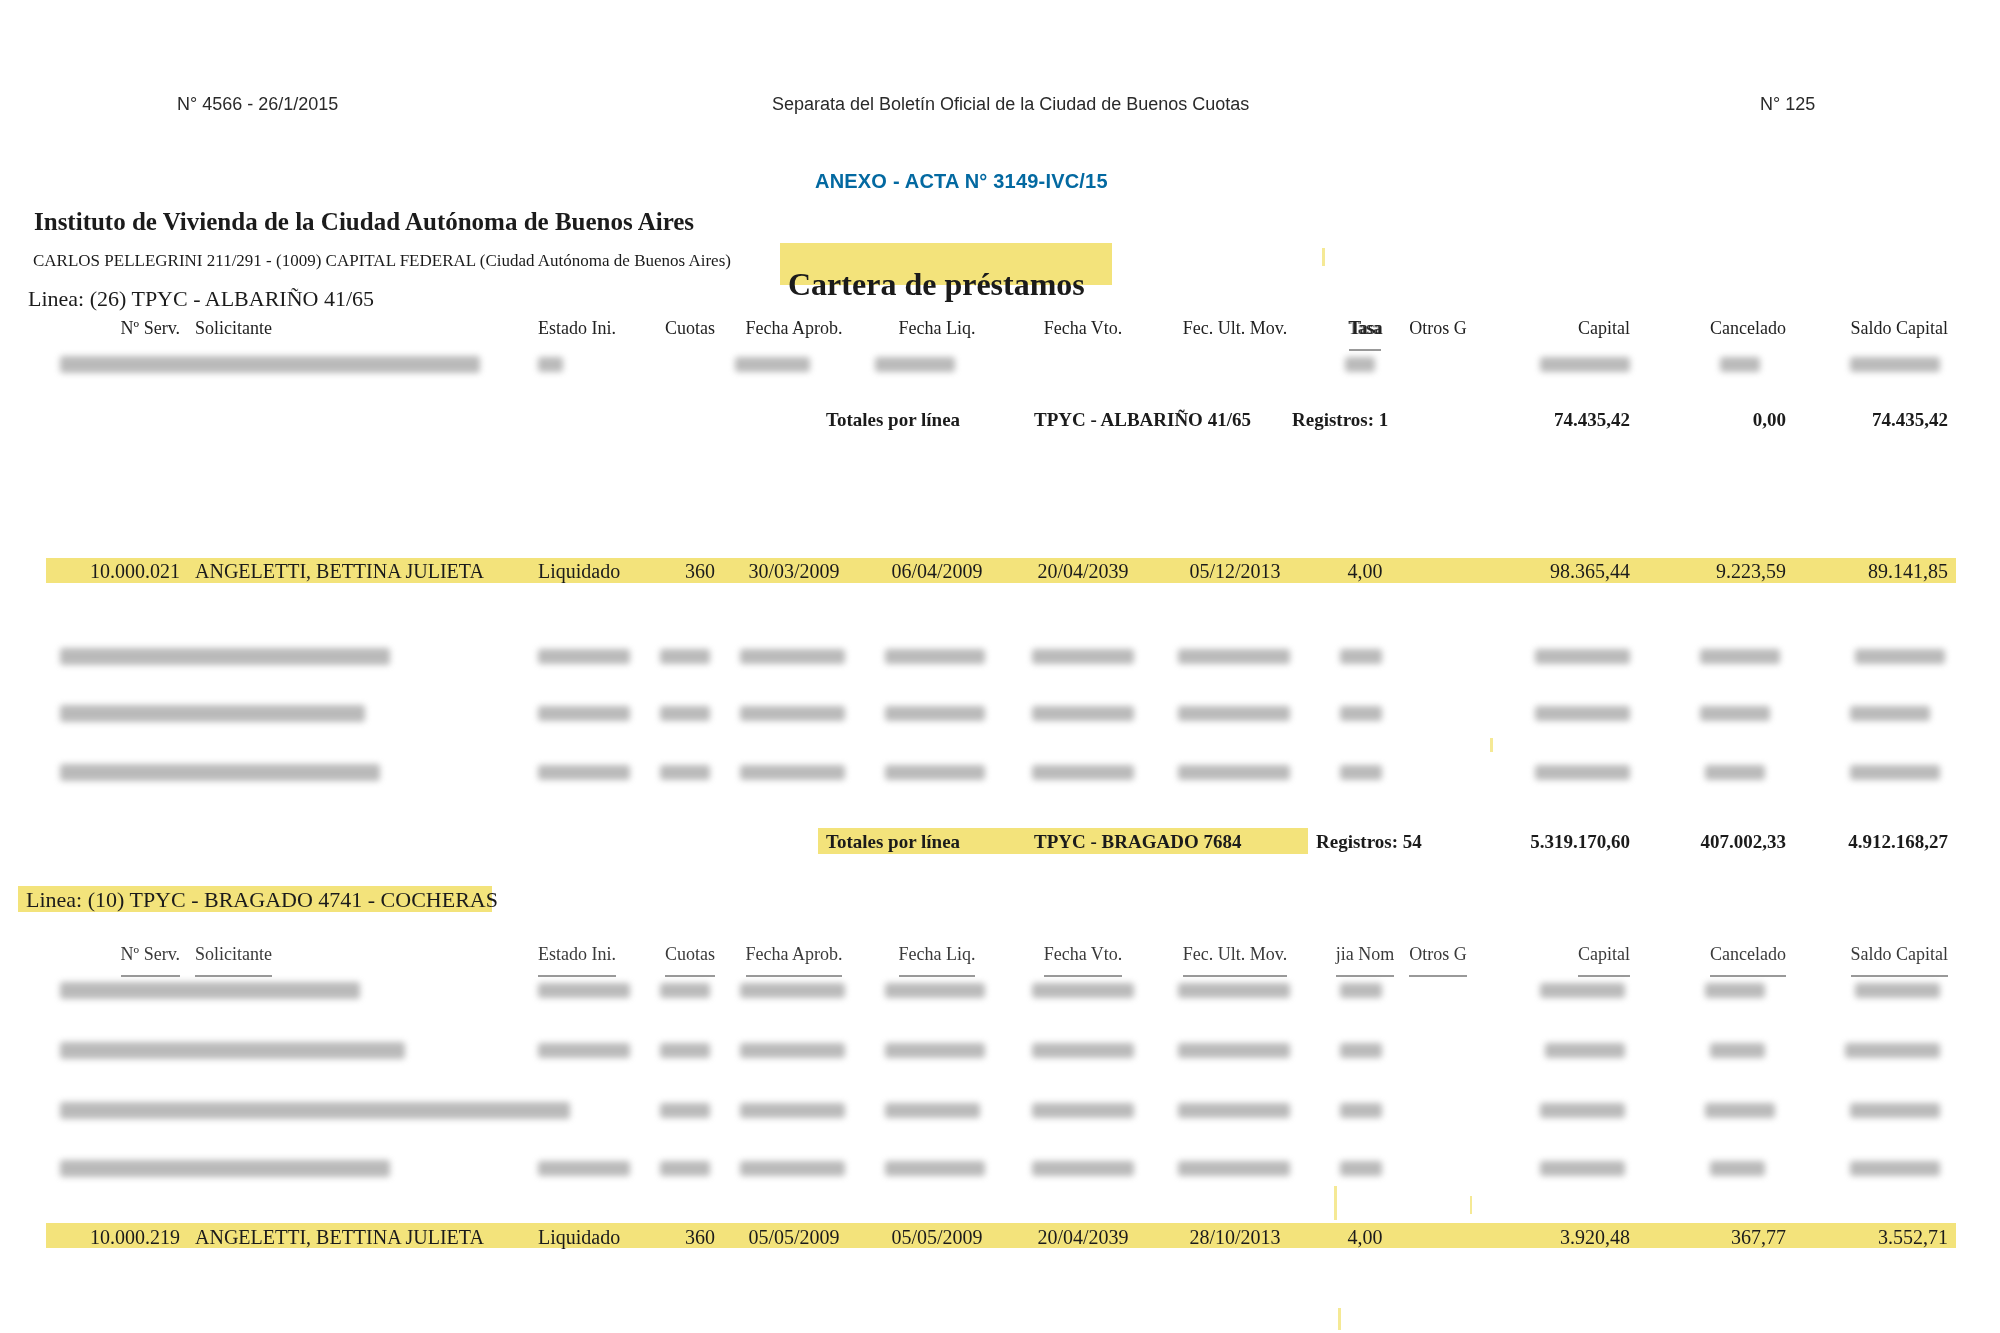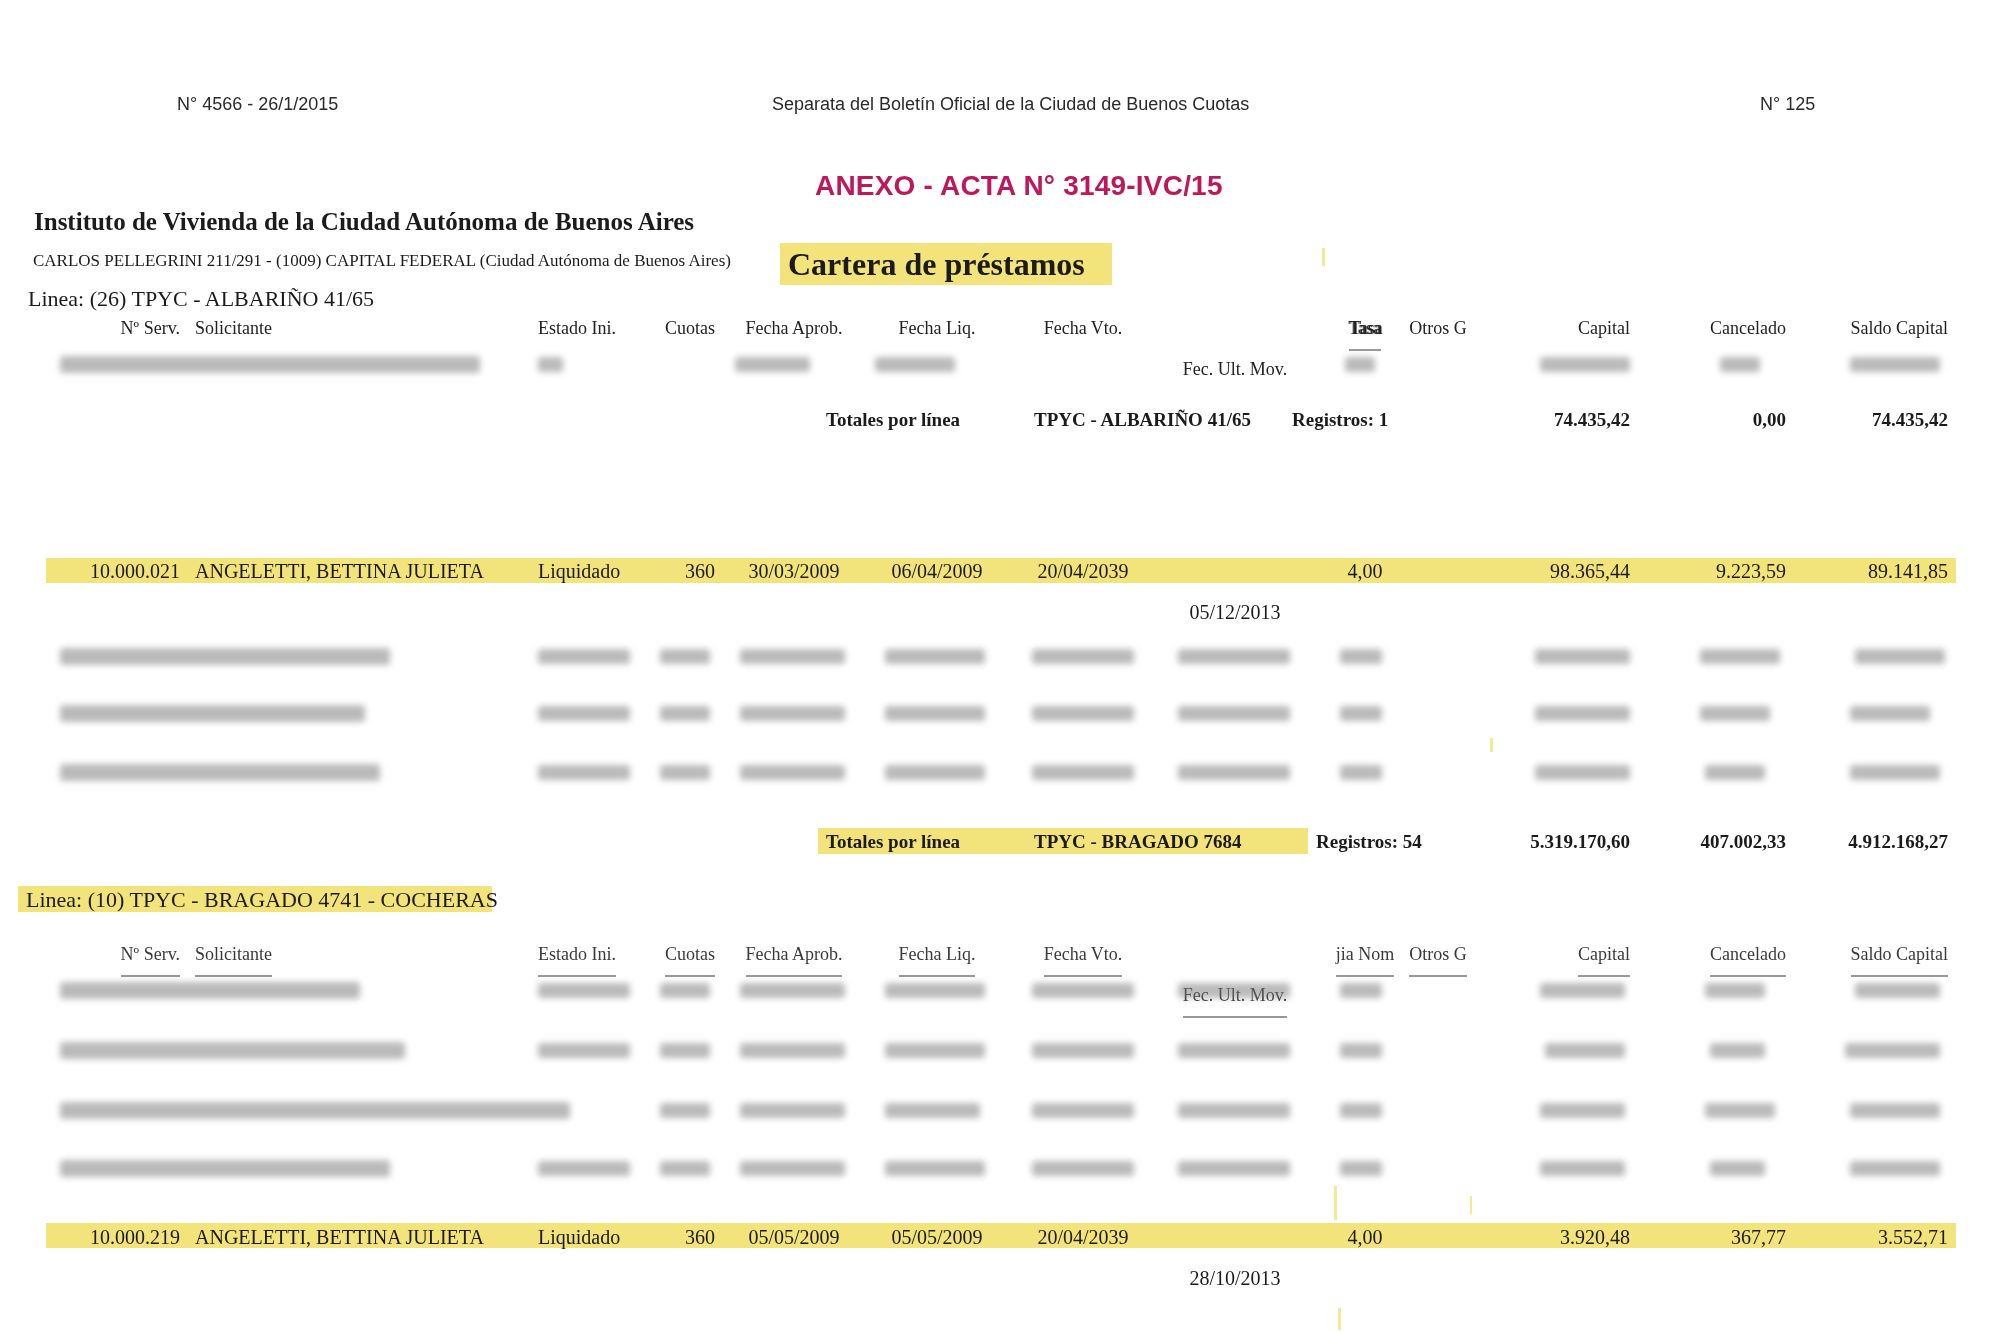--- a/index.html
+++ b/index.html
@@ -7,24 +7,24 @@
   .page {
     position:relative; width:2000px; height:1333px; background:#fff; overflow:hidden;
     font-family:"Liberation Serif","DejaVu Serif",serif; color:#1b1b1b;
   }
   .abs { position:absolute; white-space:nowrap; }
   .sans { font-family:"Liberation Sans","DejaVu Sans",sans-serif; }
 
   
   .tophdr { font-size:18px; color:#2a2a2a; }
 
-  .anexo { font-size:28px; font-weight:bold; color:#be185d; letter-spacing:.2px; }
+  .anexo { font-size:20px; font-weight:bold; color:#0369a1; letter-spacing:.2px; }
   .inst  { font-size:25px; font-weight:bold; }
   .addr  { font-size:17px; }
-  .doc-title { font-size:32px; font-weight:bold; }
+  .doc-title { font-size:32px; font-weight:bold;margin-top:20px; }
   .linea { font-size:22px; }
 
   .hlbox { position:absolute; background:var(--hl); }
 
   
   .row { position:absolute; left:0; width:2000px; height:28px; }
   .cell { position:absolute; top:0; white-space:nowrap; }
   .hdr1 .cell { font-size:18px; color:#222; }
   .hdr2 .cell { font-size:18px; color:#3a3a3a; }
   .hdr2 .u, .hdr1 .u { display:inline-block; border-bottom:2px solid #999; padding-bottom:10px; line-height:1.15; }
@@ -33,21 +33,21 @@
   .totals .cell { font-size:19px; font-weight:bold; }
 
   
   .c-nserv   { left:60px;   width:120px; text-align:right; }
   .c-solic   { left:195px;  width:310px; text-align:left; }
   .c-estado  { left:538px;  width:100px; text-align:left; }
   .c-cuotas  { left:655px;  width:60px;  text-align:right; }
   .c-faprob  { left:735px;  width:118px; text-align:center; }
   .c-fliq    { left:882px;  width:110px; text-align:center; }
   .c-fvto    { left:1028px; width:110px; text-align:center; }
-  .c-fultmov { left:1172px; width:126px; text-align:center;margin-top:41px; }
+  .c-fultmov { left:1172px; width:126px; text-align:center; }
   .c-tasa    { left:1335px; width:60px;  text-align:center; }
   .c-otros   { left:1398px; width:80px;  text-align:center; }
   .c-capital { left:1500px; width:130px; text-align:right; }
   .c-cancel  { left:1656px; width:130px; text-align:right; }
   .c-saldo   { left:1812px; width:136px; text-align:right; }
 
   
   .hl-bar { position:absolute; left:46px; width:1910px; top:-2px; height:25px; background:var(--hl); }
 
   

